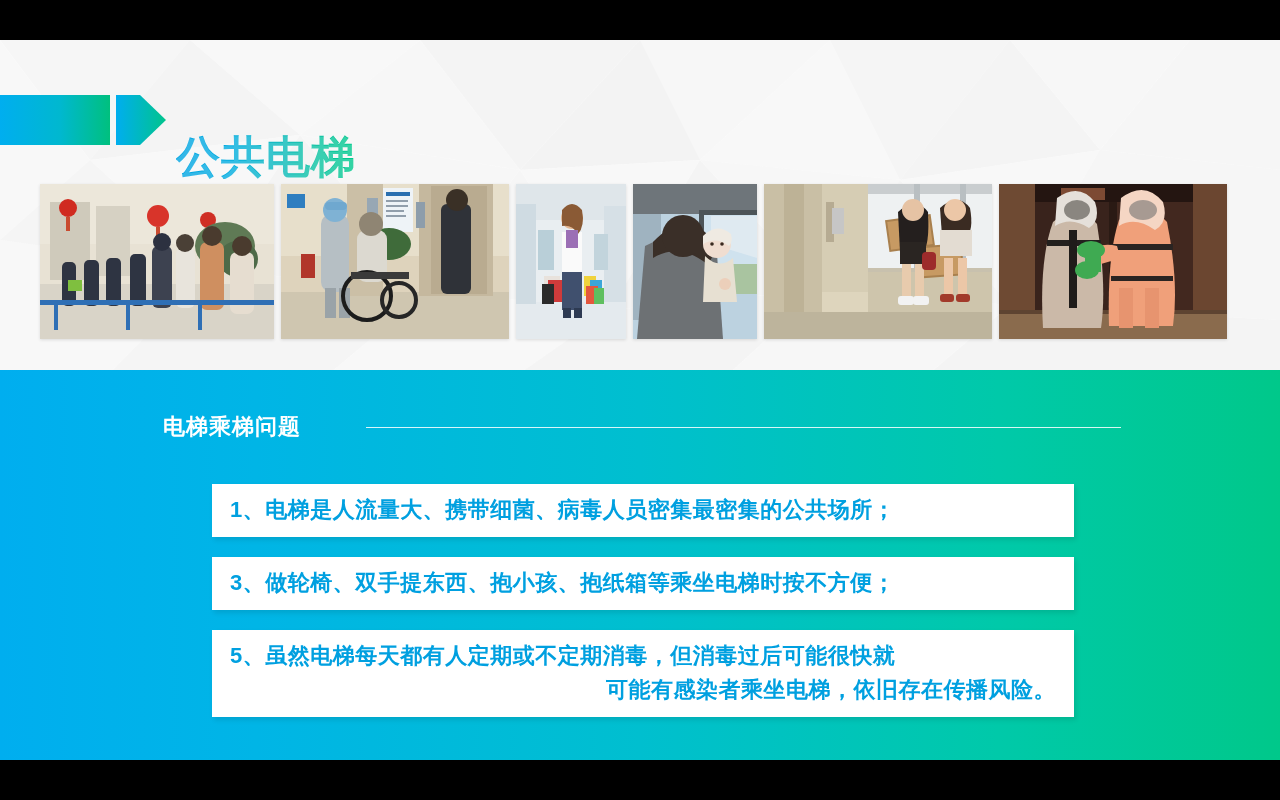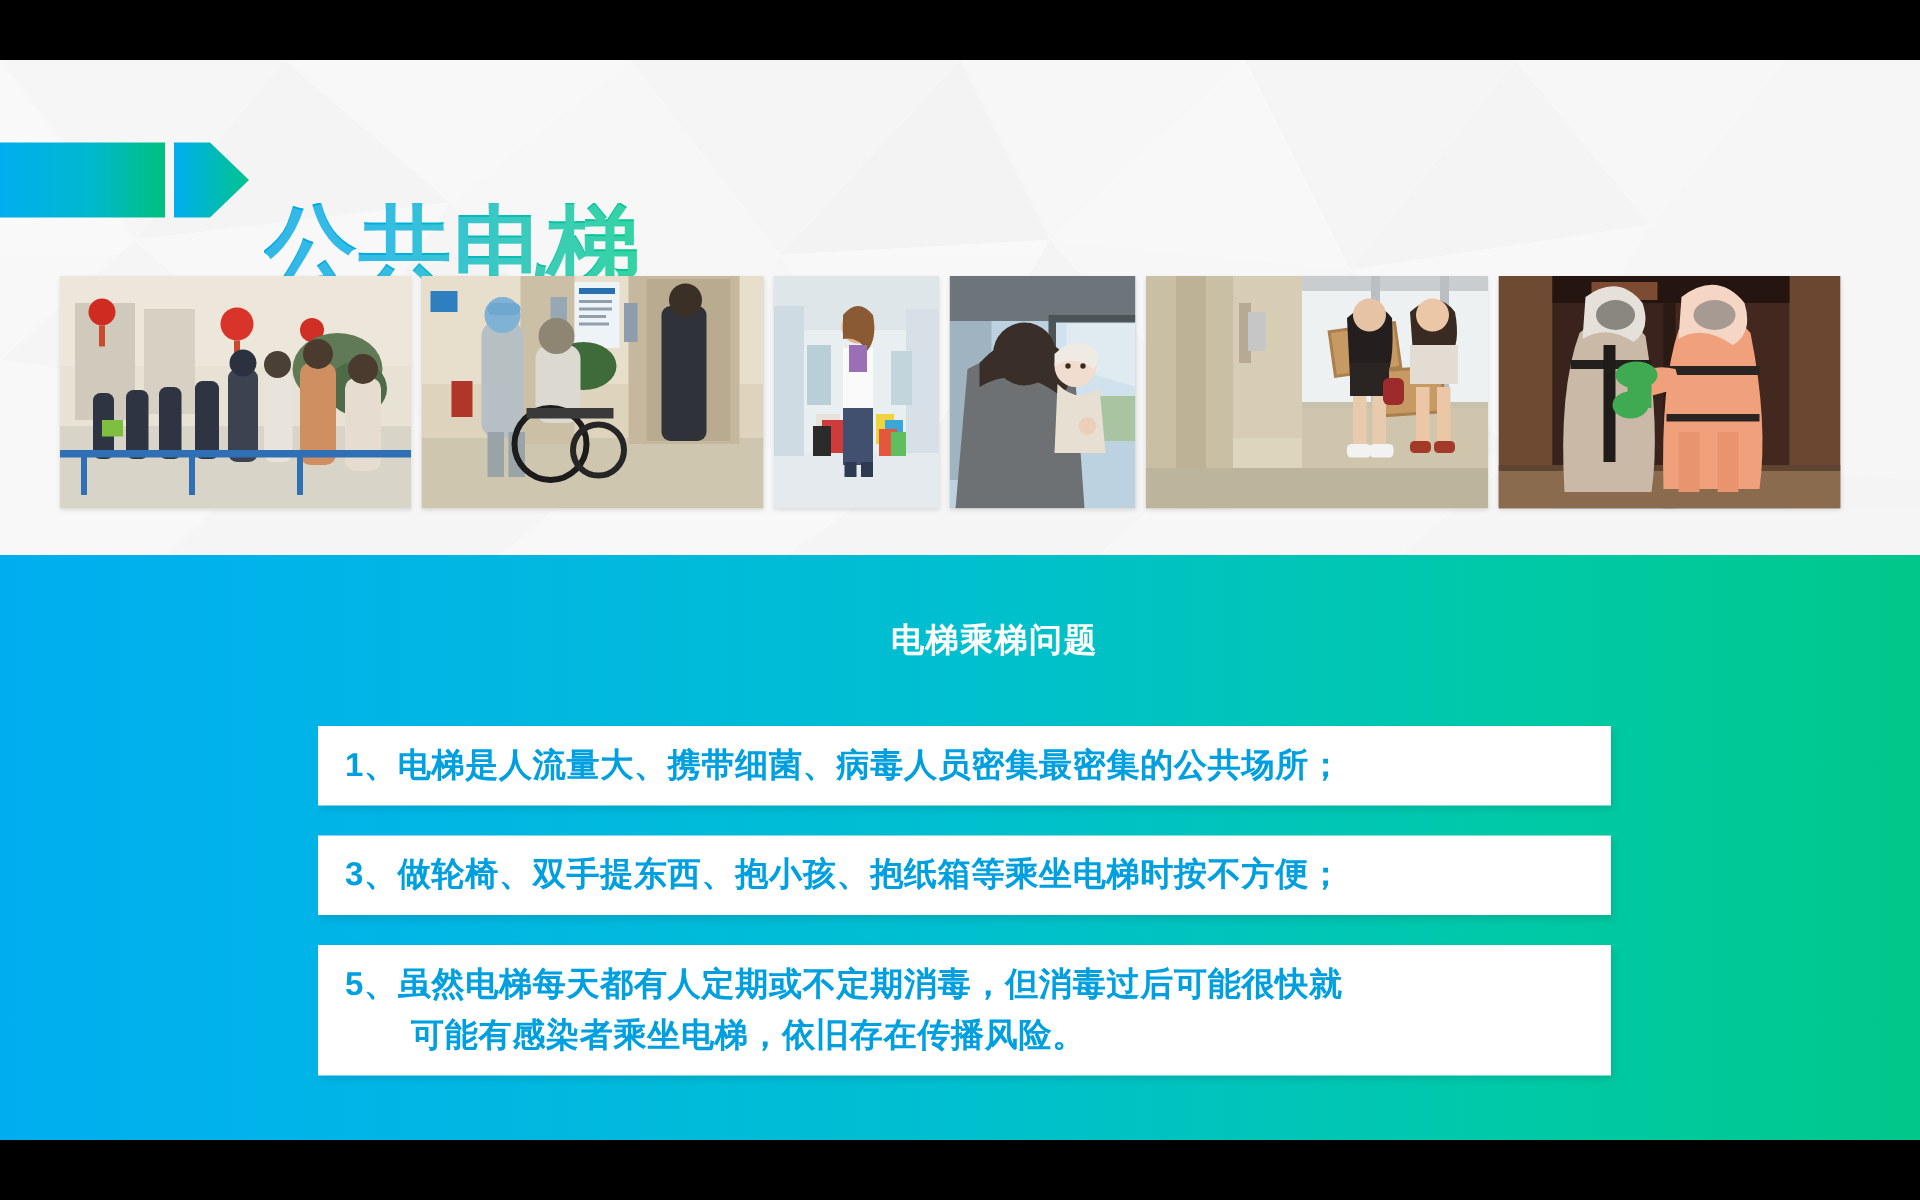--- a/index.html
+++ b/index.html
@@ -62,21 +62,21 @@
     position: absolute;
     left: 0; top: 8px;
     width: 170px; height: 54px;
   }
   .logo-mark svg { display: block; }
 
   .page-title {
     position: absolute;
     left: 176px;
     top: 50px;
-    font-size: 62px;
+    font-size: 44px;
     font-weight: bold;
     letter-spacing: 1px;
     line-height: 1;
     background: linear-gradient(90deg, #00a5e3 0%, #00ace0 30%, #0cc0a8 72%, #00c98b 100%);
     -webkit-background-clip: text;
     background-clip: text;
     color: transparent;
     -webkit-text-fill-color: transparent;
     white-space: nowrap;
     text-shadow: 0 1px 0 rgba(255,255,255,.2);
@@ -107,21 +107,20 @@
     background: linear-gradient(90deg, #00aeef 0%, #00b5e6 20%, #00bfcf 50%, #00c9a9 78%, #00c88a 100%);
   }
 
   .section-head {
     position: absolute;
     left: 163px; top: 42px;
     width: 1000px;
     height: 30px;
     display: flex;
     align-items: center;
-    flex-direction: column;
   }
   .section-title {
     font-size: 22px;
     font-weight: bold;
     color: #ffffff;
     letter-spacing: 1px;
     white-space: nowrap;
   }
   .section-rule {
     margin-left: 65px;
@@ -147,20 +146,21 @@
   .item-line {
     color: #00a0e0;
     font-size: 22px;
     font-weight: bold;
     line-height: 34px;
     letter-spacing: 0.5px;
     white-space: nowrap;
   }
   .item-line.indent {
     padding-left: 44px;
+    text-align: right;
   }
 </style>
 </head>
 <body>
 
 <div class="stage">
 
   <div class="bar-top"></div>
 
   <div class="slide">

